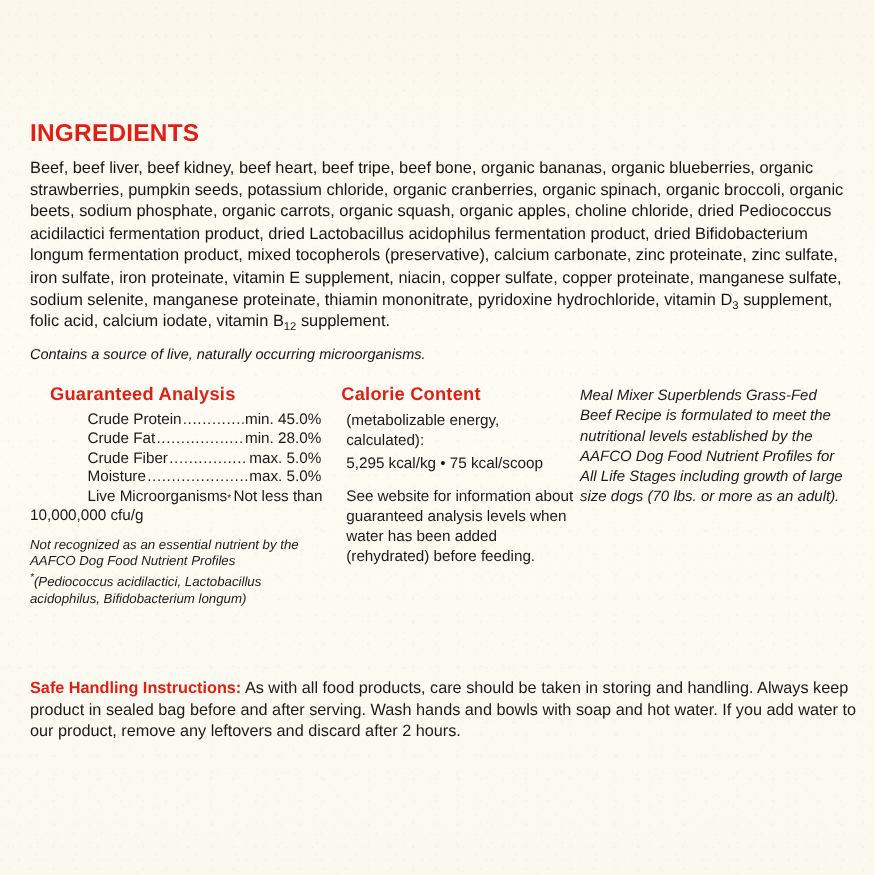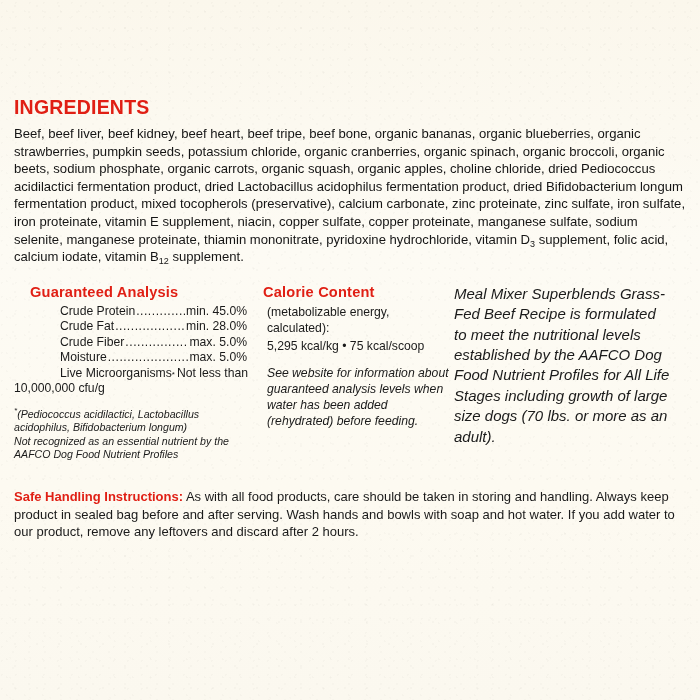--- a/index.html
+++ b/index.html
@@ -25,21 +25,21 @@
       radial-gradient(circle at 68% 28%, rgba(0,0,0,0.018) 0 1px, transparent 1px),
       radial-gradient(circle at 82% 74%, rgba(0,0,0,0.016) 0 1px, transparent 1px),
       radial-gradient(circle at 52% 88%, rgba(0,0,0,0.016) 0 1px, transparent 1px),
       linear-gradient(180deg, #fbf7ec 0%, #fdfbf4 35%, #fdfaf1 70%, #fbf8ef 100%);
     background-size: 14px 14px, 18px 18px, 22px 22px, 16px 16px, 20px 20px, 100% 100%;
     pointer-events: none;
   }
   .page {
     position: absolute;
     inset: 0;
-    padding: 96px 14px 0 14px;
+    padding: 96px 14px 0 24px;
     box-sizing: border-box;
   }
 
   .section-title {
     color: #e01f14;
     font-weight: bold;
     letter-spacing: 0.2px;
   }
   #ingredients-title {
     font-size: 19.5px;
@@ -115,54 +115,54 @@
   }
 
   .cal-body {
     font-size: 12.2px;
     line-height: 1.33;
     margin-left: 20px;
   }
   .cal-body p { margin: 0; }
   .cal-sub { margin-bottom: 2px !important; }
   .cal-note {
-    font-style: italic;
     margin-top: 10px !important;
     line-height: 1.33;
   }
 
   .aafco-text {
-    font-size: 15px;
+    font-size: 12px;
     font-style: italic;
     line-height: 1.36;
     margin: 0;
   }
 
   .safe-block {
-    margin-top: 26px;
+    margin-top: 54px;
     font-size: 13px;
     line-height: 1.36;
   }
   .safe-head {
     color: #e01f14;
     font-weight: bold;
     font-size: 13px;
   }
 </style>
 </head>
 <body>
 
 <div class="paper-texture"></div>
 
 <div class="page">
 
   <h1 class="section-title" id="ingredients-title">INGREDIENTS</h1>
 
   <p id="ingredients-body"><span>Beef, beef liver, beef kidney, beef heart, beef tripe, beef bone, organic bananas, organic blueberries, organic strawberries, pumpkin seeds, potassium chloride, organic cranberries, organic spinach, organic broccoli, organic beets, sodium phosphate, organic carrots, organic squash, organic apples, choline chloride, dried Pediococcus acidilactici fermentation product, dried Lactobacillus acidophilus fermentation product, dried Bifidobacterium longum fermentation product, mixed tocopherols (preservative), calcium carbonate, zinc proteinate, zinc sulfate, iron sulfate, iron proteinate, vitamin E supplement, niacin, copper sulfate, copper proteinate, manganese sulfate, sodium selenite, manganese proteinate, thiamin mononitrate, pyridoxine hydrochloride, vitamin D</span><sub>3</sub><span> supplement, folic acid, calcium iodate, vitamin B</span><sub>12</sub><span> supplement.</span></p>
 
+  <p id="microorganisms-note">Contains a source of live, naturally occurring microorganisms.</p>
 
   <div class="columns">
 
     <div class="col-ga">
       <div class="section-title col-title">Guaranteed Analysis</div>
 
       <div class="ga-list">
 
         <div class="ga-row">
           <span class="lbl">Crude Protein</span>
@@ -191,22 +191,22 @@
         <div class="ga-row">
           <span class="lbl">Live Microorganisms</span>
             <span class="ga-sup">*</span>
           <span class="dots">..............................</span>
           <span class="val">Not less than</span>
         </div>
         <div class="ga-second-line">10,000,000 cfu/g</div>
       </div>
 
       <div class="ga-footnote">
+        <p>Not recognized as an essential nutrient by the AAFCO Dog Food Nutrient Profiles</p>
         <p><span class="ga-sup">*</span><span class="ital-sp">(Pediococcus acidilactici, Lactobacillus acidophilus, Bifidobacterium longum)</span></p>
-        <p>Not recognized as an essential nutrient by the AAFCO Dog Food Nutrient Profiles</p>
       </div>
     </div>
 
     <div class="col-cal">
       <div class="section-title col-title">Calorie Content</div>
       <div class="cal-body">
         <p class="cal-sub">(metabolizable energy, calculated):</p>
         <p>5,295 kcal/kg • 75 kcal/scoop</p>
         <p class="cal-note">See website for information about guaranteed analysis levels when water has been added (rehydrated) before feeding.</p>
       </div>

